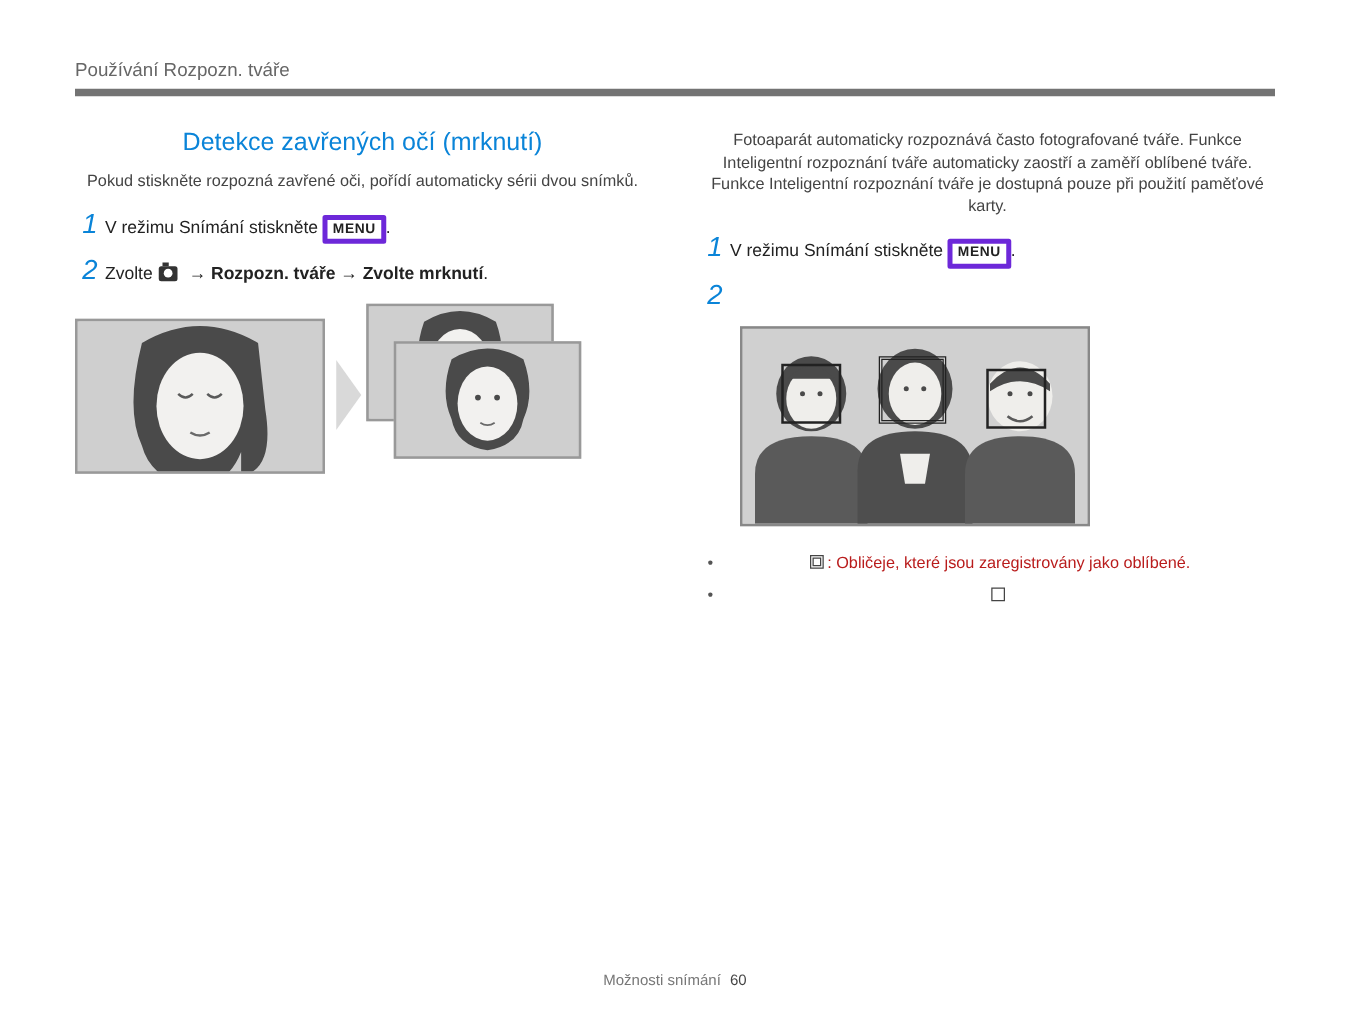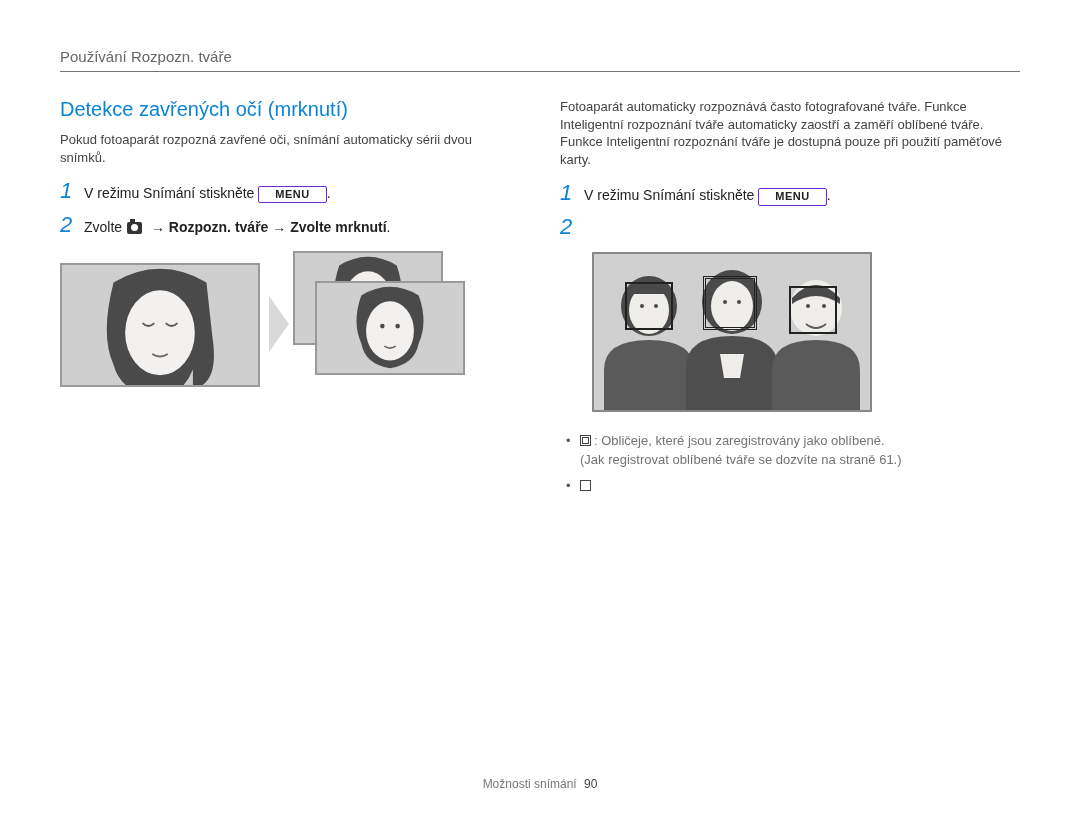--- a/index.html
+++ b/index.html
@@ -14,26 +14,27 @@
     box-sizing: border-box;
     position: relative;
   }
   .page {
     padding: 48px 60px 0 60px;
   }
   .running-head {
     font-size: 15px;
     color: #666;
     padding-bottom: 6px;
-    border-bottom: 1px solid #737373;
+    border-bottom: 6px solid #737373;
     margin-bottom: 26px;
   }
   .cols {
     display: flex;
     gap: 40px;
+    text-align: center;
   }
   .col {
     flex: 1;
     min-width: 0;
   }
   h2.section {
     font-size: 20px;
     font-weight: 400;
     color: #0a84d8;
     margin: 0 0 10px 0;
@@ -63,23 +64,23 @@
     line-height: 1;
   }
   .steptext {
     font-size: 14px;
     color: #222;
     line-height: 1.4;
   }
   .steptext .bold { font-weight: 700; }
   .label-box {
     display: inline-block;
-    border: 1px solid #6d28d9;
+    border: 4px solid #6d28d9;
     border-radius: 2px;
-    padding: 0 16px;
+    padding: 0 4px;
     font-size: 11px;
     font-weight: 700;
     letter-spacing: 0.5px;
     vertical-align: baseline;
     color: #222;
     line-height: 1.4;
   }
   .cam-icon {
     display: inline-block;
     width: 15px;
@@ -158,21 +159,21 @@
   .frame.double { border: 3px double #222; }
   .frame.f1 { left: 31px; top: 28px; width: 48px; height: 48px; }
   .frame.f2 { left: 109px; top: 22px; width: 54px; height: 54px; }
   .frame.f3 { left: 195px; top: 32px; width: 48px; height: 48px; }
 
   ul.bullets {
     list-style: none;
     padding: 0;
     margin: 20px 0 0 6px;
     font-size: 13px;
-    color: #737373;
+    color: #b91c1c;
   }
   ul.bullets > li {
     position: relative;
     padding-left: 14px;
     margin-bottom: 8px;
     line-height: 1.45;
   }
   ul.bullets > li::before {
     content: "•";
     position: absolute;
@@ -205,21 +206,21 @@
 <body>
 
 <div class="page">
 
   <div class="running-head">Používání Rozpozn. tváře</div>
 
   <div class="cols">
 
     <div class="col">
       <h2 class="section">Detekce zavřených očí (mrknutí)</h2>
-      <p class="intro">Pokud fotoaparát rozpozná zavřené oči, snímání automaticky sérii dvou snímků.</p>
+      <p class="intro">Pokud stiskněte rozpozná zavřené oči, pořídí automaticky sérii dvou snímků.</p>
 
       <ol class="steps">
         <li>
           <span class="stepnum">1</span>
           <span class="steptext">
             <span>V režimu Snímání stiskněte </span>
             <span class="label-box">MENU</span><span>.</span>
           </span>
         </li>
         <li>
@@ -314,27 +315,26 @@
           </g>
         </svg>
         <div class="frame single f1"></div>
         <div class="frame double f2"></div>
         <div class="frame single f3"></div>
       </div>
 
       <ul class="bullets">
         <li>
           <span class="mini-box double"></span><span>: Obličeje, které jsou zaregistrovány jako oblíbené. </span><br>
-          <span>(Jak registrovat oblíbené tváře se dozvíte na straně 61.)</span>
         </li>
         <li>
           <span class="mini-box single"></span>
         </li>
       </ul>
     </div>
 
   </div>
 </div>
 
 <div class="footer">
   <span>Možnosti snímání</span>
-  <span class="pg">90</span>
+  <span class="pg">60</span>
 </div>
 
 </body></html>

